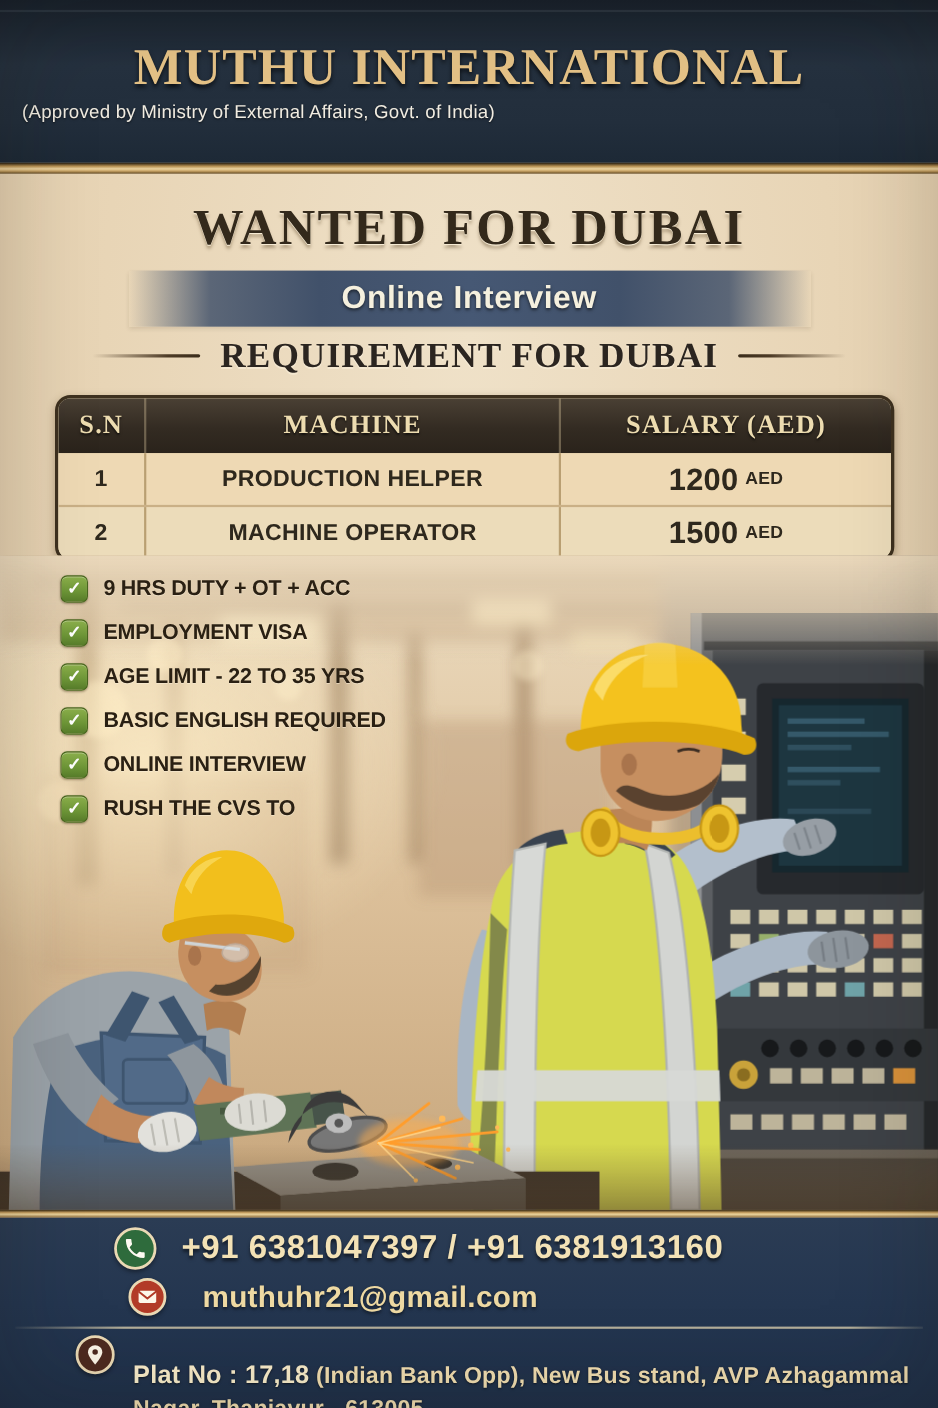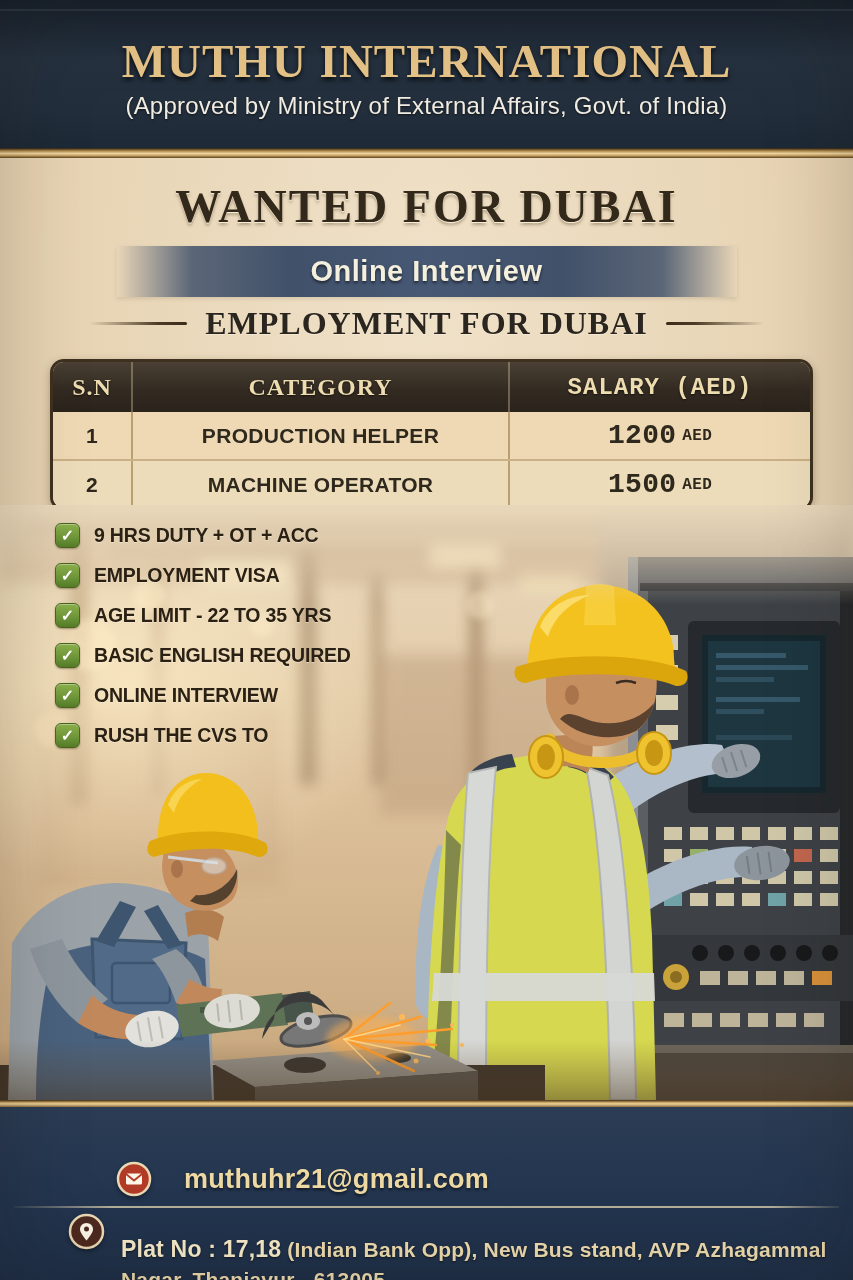--- a/index.html
+++ b/index.html
@@ -9,22 +9,22 @@
   }
   .poster .vignette{position:absolute;inset:0;box-shadow:inset 0 0 90px rgba(25,18,8,.22);pointer-events:none;z-index:40;}
 
   
   .header{position:absolute;top:0;left:0;width:100%;height:148px;
     background:linear-gradient(180deg,#18212c 0%,#25313f 40%,#222e3c 75%,#1d2936 100%);}
   .header::before{content:'';position:absolute;top:9px;left:0;right:0;height:2px;background:rgba(190,205,220,.10);}
   .agency-name{margin:0;padding-top:36px;text-align:center;
     font-family:"Liberation Serif","DejaVu Serif",serif;font-weight:bold;font-size:47px;line-height:1.1;
     color:#e6c387;letter-spacing:1px;text-shadow:0 3px 4px rgba(0,0,0,.7);}
-  .approval{margin-top:4px;text-align:center;font-size:24px;color:#f1ece1;letter-spacing:.2px;
-    text-shadow:0 1px 2px rgba(0,0,0,.6);}
+  .approval{margin-top:4px;font-size:17px;color:#f1ece1;letter-spacing:.2px;
+    text-shadow:0 1px 2px rgba(0,0,0,.6);margin-left:20px;}
   .gold-band{position:absolute;top:148px;left:0;width:100%;height:10px;
     background:linear-gradient(180deg,#241c10 0%,#b38d4f 30%,#ecd3a0 55%,#c8a364 75%,#5b431f 100%);}
 
   
   .paper{position:absolute;top:158px;left:0;width:100%;height:942px;
     background:radial-gradient(ellipse at 50% 16%, #efe1c8 0%, #e8d5b6 55%, #e2cba8 100%);}
 
   .wanted{position:absolute;top:22px;width:100%;text-align:center;
     font-family:"Liberation Serif","DejaVu Serif",serif;font-weight:bold;font-size:46px;letter-spacing:2px;
     color:#33291b;text-shadow:0 1px 0 #f6ebd4,0 3px 3px rgba(70,45,15,.35);}
@@ -48,21 +48,21 @@
     border:3px solid #3e311f;box-shadow:inset 0 0 0 3px #f3e6c0,0 3px 8px rgba(70,45,15,.35);
     overflow:hidden;background:#ecd9b2;}
   .trow{display:grid;grid-template-columns:80px 1fr 300px;}
   .trow.head{height:50px;background:linear-gradient(180deg,#4a4034 0%,#332b22 55%,#2a231b 100%);}
   .trow.head .cell{color:#eddcb0;font-family:"Liberation Serif","DejaVu Serif",serif;font-weight:bold;
     font-size:24px;letter-spacing:1px;text-shadow:0 1px 2px rgba(0,0,0,.6);}
   .trow.head .cell{border-right:2px solid rgba(230,210,165,.35);}
   .trow .cell{display:flex;align-items:center;justify-content:center;}
   .trow.body{height:47px;}
   .trow.body .cell{border-right:2px solid #b99f72;color:#2e281d;font-weight:bold;font-size:21px;letter-spacing:.3px;}
-  .trow .cell:last-child{border-right:none;font-family:Liberation Mono, monospace;}
+  .trow .cell:last-child{border-right:none;}
   .trow.r1{background:#eed9b4;}
   .trow.r2{background:#ecdcba;border-top:2px solid #cab086;}
   .sn-cell{font-size:23px;}
   .salary-num{font-size:28px;font-weight:bold;}
   .salary-unit{font-size:16px;font-weight:bold;margin-left:6px;}
 
   
   .photo{position:absolute;top:347px;left:0;z-index:1;display:block;}
 
   
@@ -108,28 +108,28 @@
   <main class="paper">
 
     <div class="wanted">WANTED FOR DUBAI</div>
 
     <div class="ribbon">
       <span>Online Interview</span>
     </div>
 
     <div class="req-row">
       <span class="req-rule left"></span>
-      <span class="req-title">EMPLOYMENT FOR DUBAI</span>
+      <span class="req-title">REQUIREMENT FOR DUBAI</span>
       <span class="req-rule right"></span>
     </div>
 
     <div class="jobs-table">
       <div class="trow head">
         <div class="cell">S.N</div>
-        <div class="cell">CATEGORY</div>
+        <div class="cell">MACHINE</div>
         <div class="cell">SALARY (AED)</div>
       </div>
       <div class="trow body r1">
         <div class="cell sn-cell">1</div>
         <div class="cell">PRODUCTION HELPER</div>
         <div class="cell">
           <span class="salary-num">1200</span>
           <span class="salary-unit">AED</span>
         </div>
       </div>
@@ -435,20 +435,27 @@
       <li>
         <span class="check">✓</span>
         <span class="benefit-label">RUSH THE CVS TO</span>
       </li>
     </ul>
   </main>
 
   <div class="gold-bar"></div>
   <footer class="footer">
 
+    <div class="c-row phone-row">
+      <svg class="cicon" width="40" height="40" viewBox="0 0 40 40">
+        <circle cx="20" cy="20" r="18" fill="#2e6b3c" stroke="#ead9b4" stroke-width="2.5"></circle>
+        <path transform="translate(8.6,8.6) scale(0.95)" fill="#fdfaf2" d="M6.6 10.8c1.5 2.9 3.8 5.2 6.7 6.7l2.2-2.2c.3-.3.7-.4 1-.2 1.1.4 2.3.6 3.5.6.6 0 1 .4 1 1V20c0 .6-.4 1-1 1C10.6 21 3 13.4 3 4c0-.6.4-1 1-1h3.3c.6 0 1 .4 1 1 0 1.2.2 2.4.6 3.5.1.3 0 .7-.2 1l-2.1 2.3z"></path>
+      </svg>
+      <span class="phone-text">+91 6381047397 / +91 6381913160</span>
+    </div>
 
     <div class="c-row email-row">
       <svg class="cicon" width="36" height="36" viewBox="0 0 36 36">
         <circle cx="18" cy="18" r="16" fill="#b23b27" stroke="#ead9b4" stroke-width="2.5"></circle>
         <rect x="10" y="12.5" width="16" height="11" rx="1.5" fill="#fdf6e8"></rect>
         <path d="M10,13 L18,19.5 L26,13" stroke="#b23b27" stroke-width="1.8" fill="none"></path>
       </svg>
       <span class="email-text">muthuhr21@gmail.com</span>
     </div>
 

